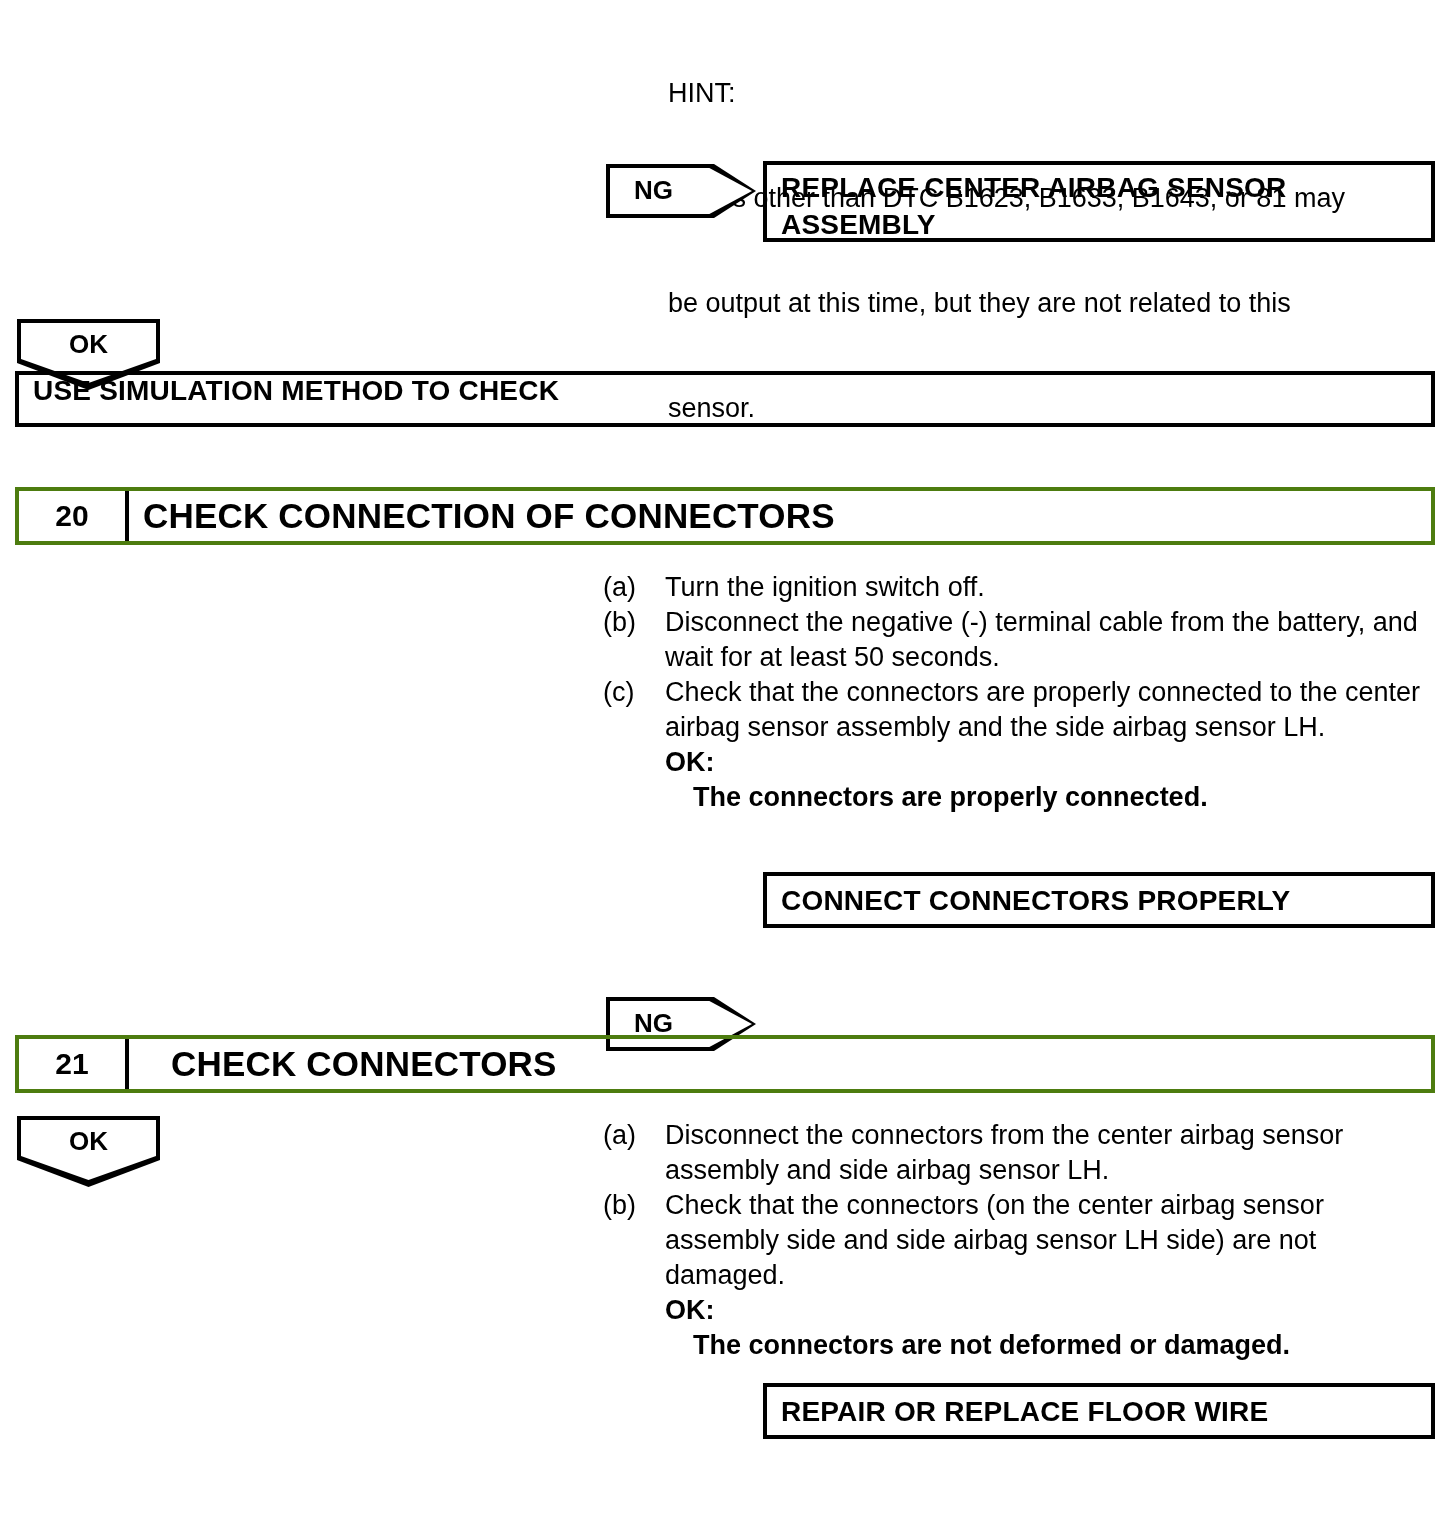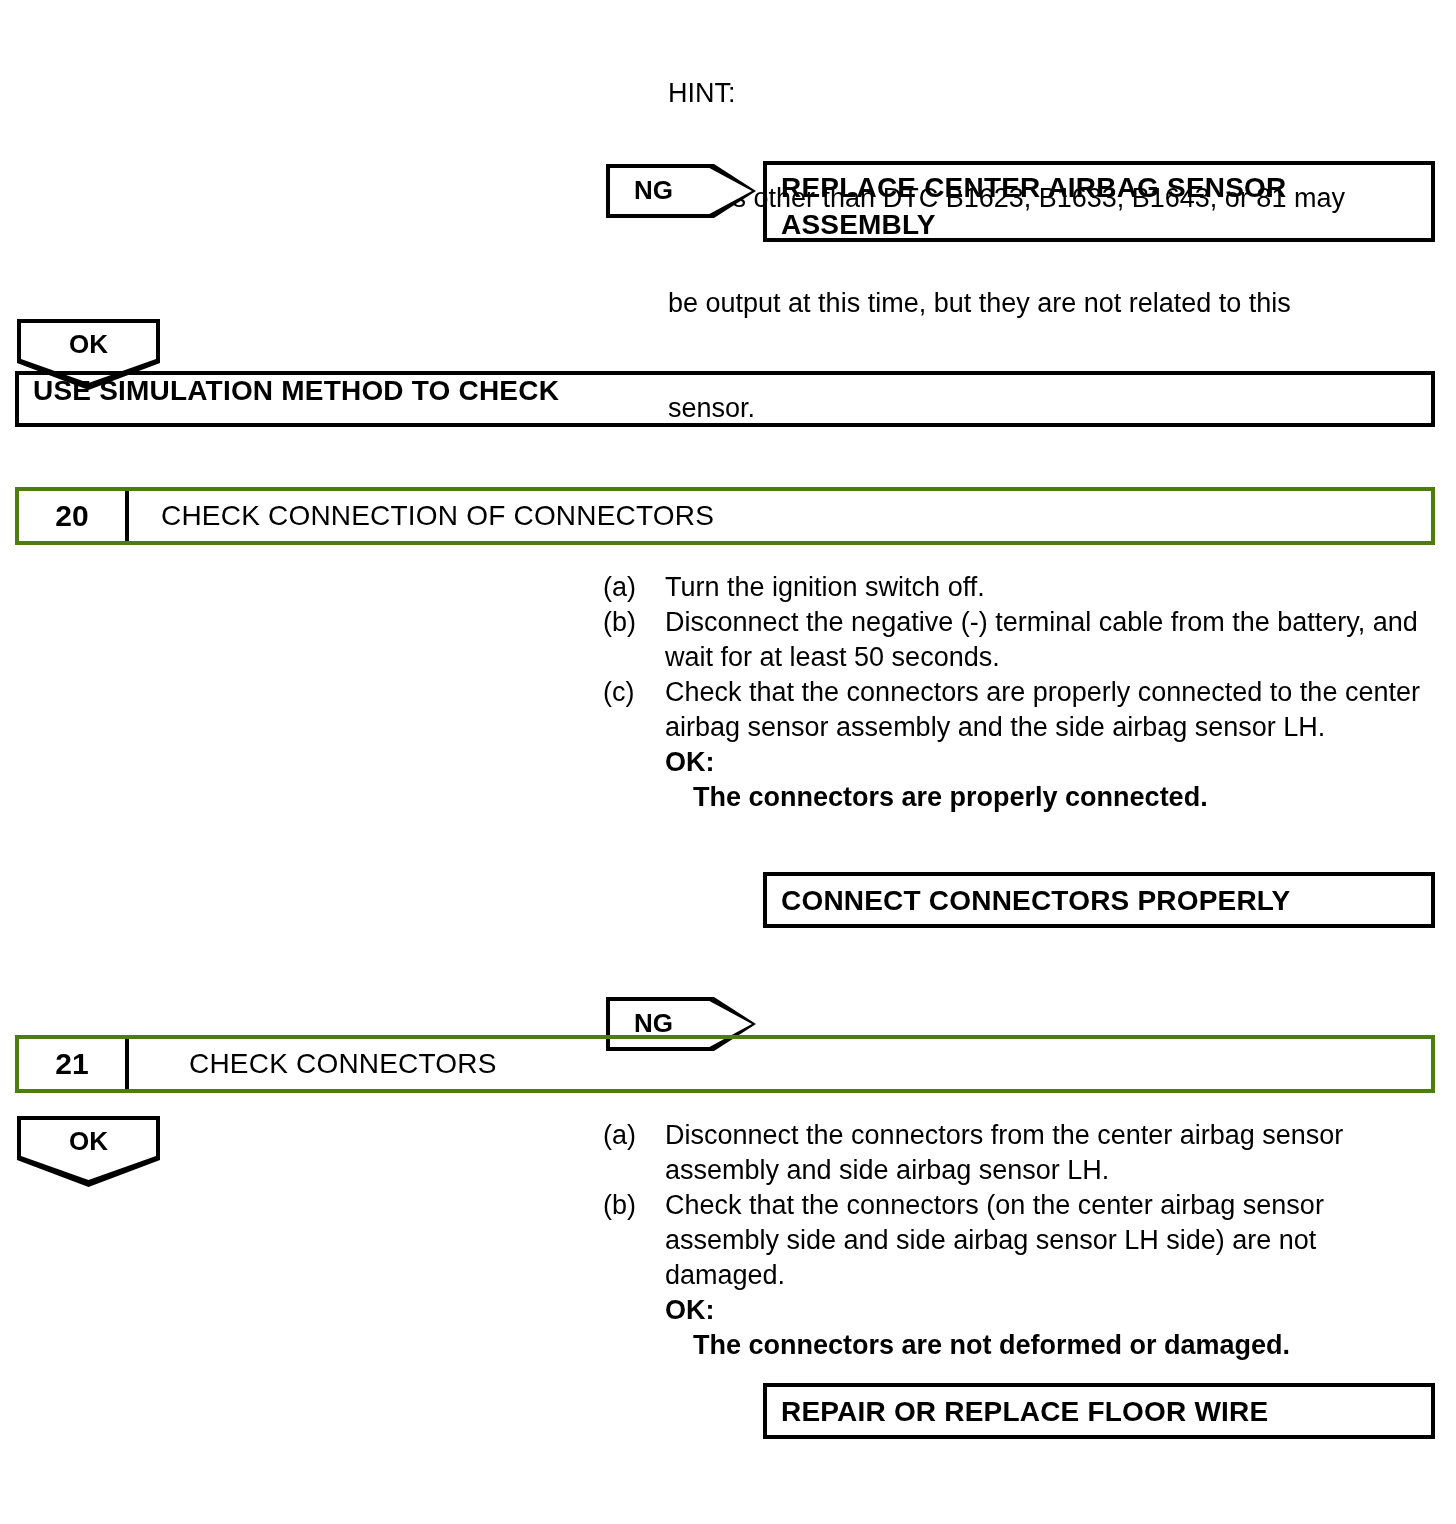--- a/index.html
+++ b/index.html
@@ -131,23 +131,23 @@
     border-right: 4px solid #000;
     display: flex;
     align-items: center;
     justify-content: center;
     font-size: 30px;
     font-weight: bold;
   }
   .step-header .step-title {
     display: flex;
     align-items: center;
-    padding-left: 32px;
-    font-size: 28px;
-    font-weight: normal;
+    padding-left: 14px;
+    font-size: 35px;
+    font-weight: bold;
     letter-spacing: 0.2px;
   }
 
   
   .proc {
     font-size: 27px;
     line-height: 35px;
   }
   .proc-row {
     display: flex;

